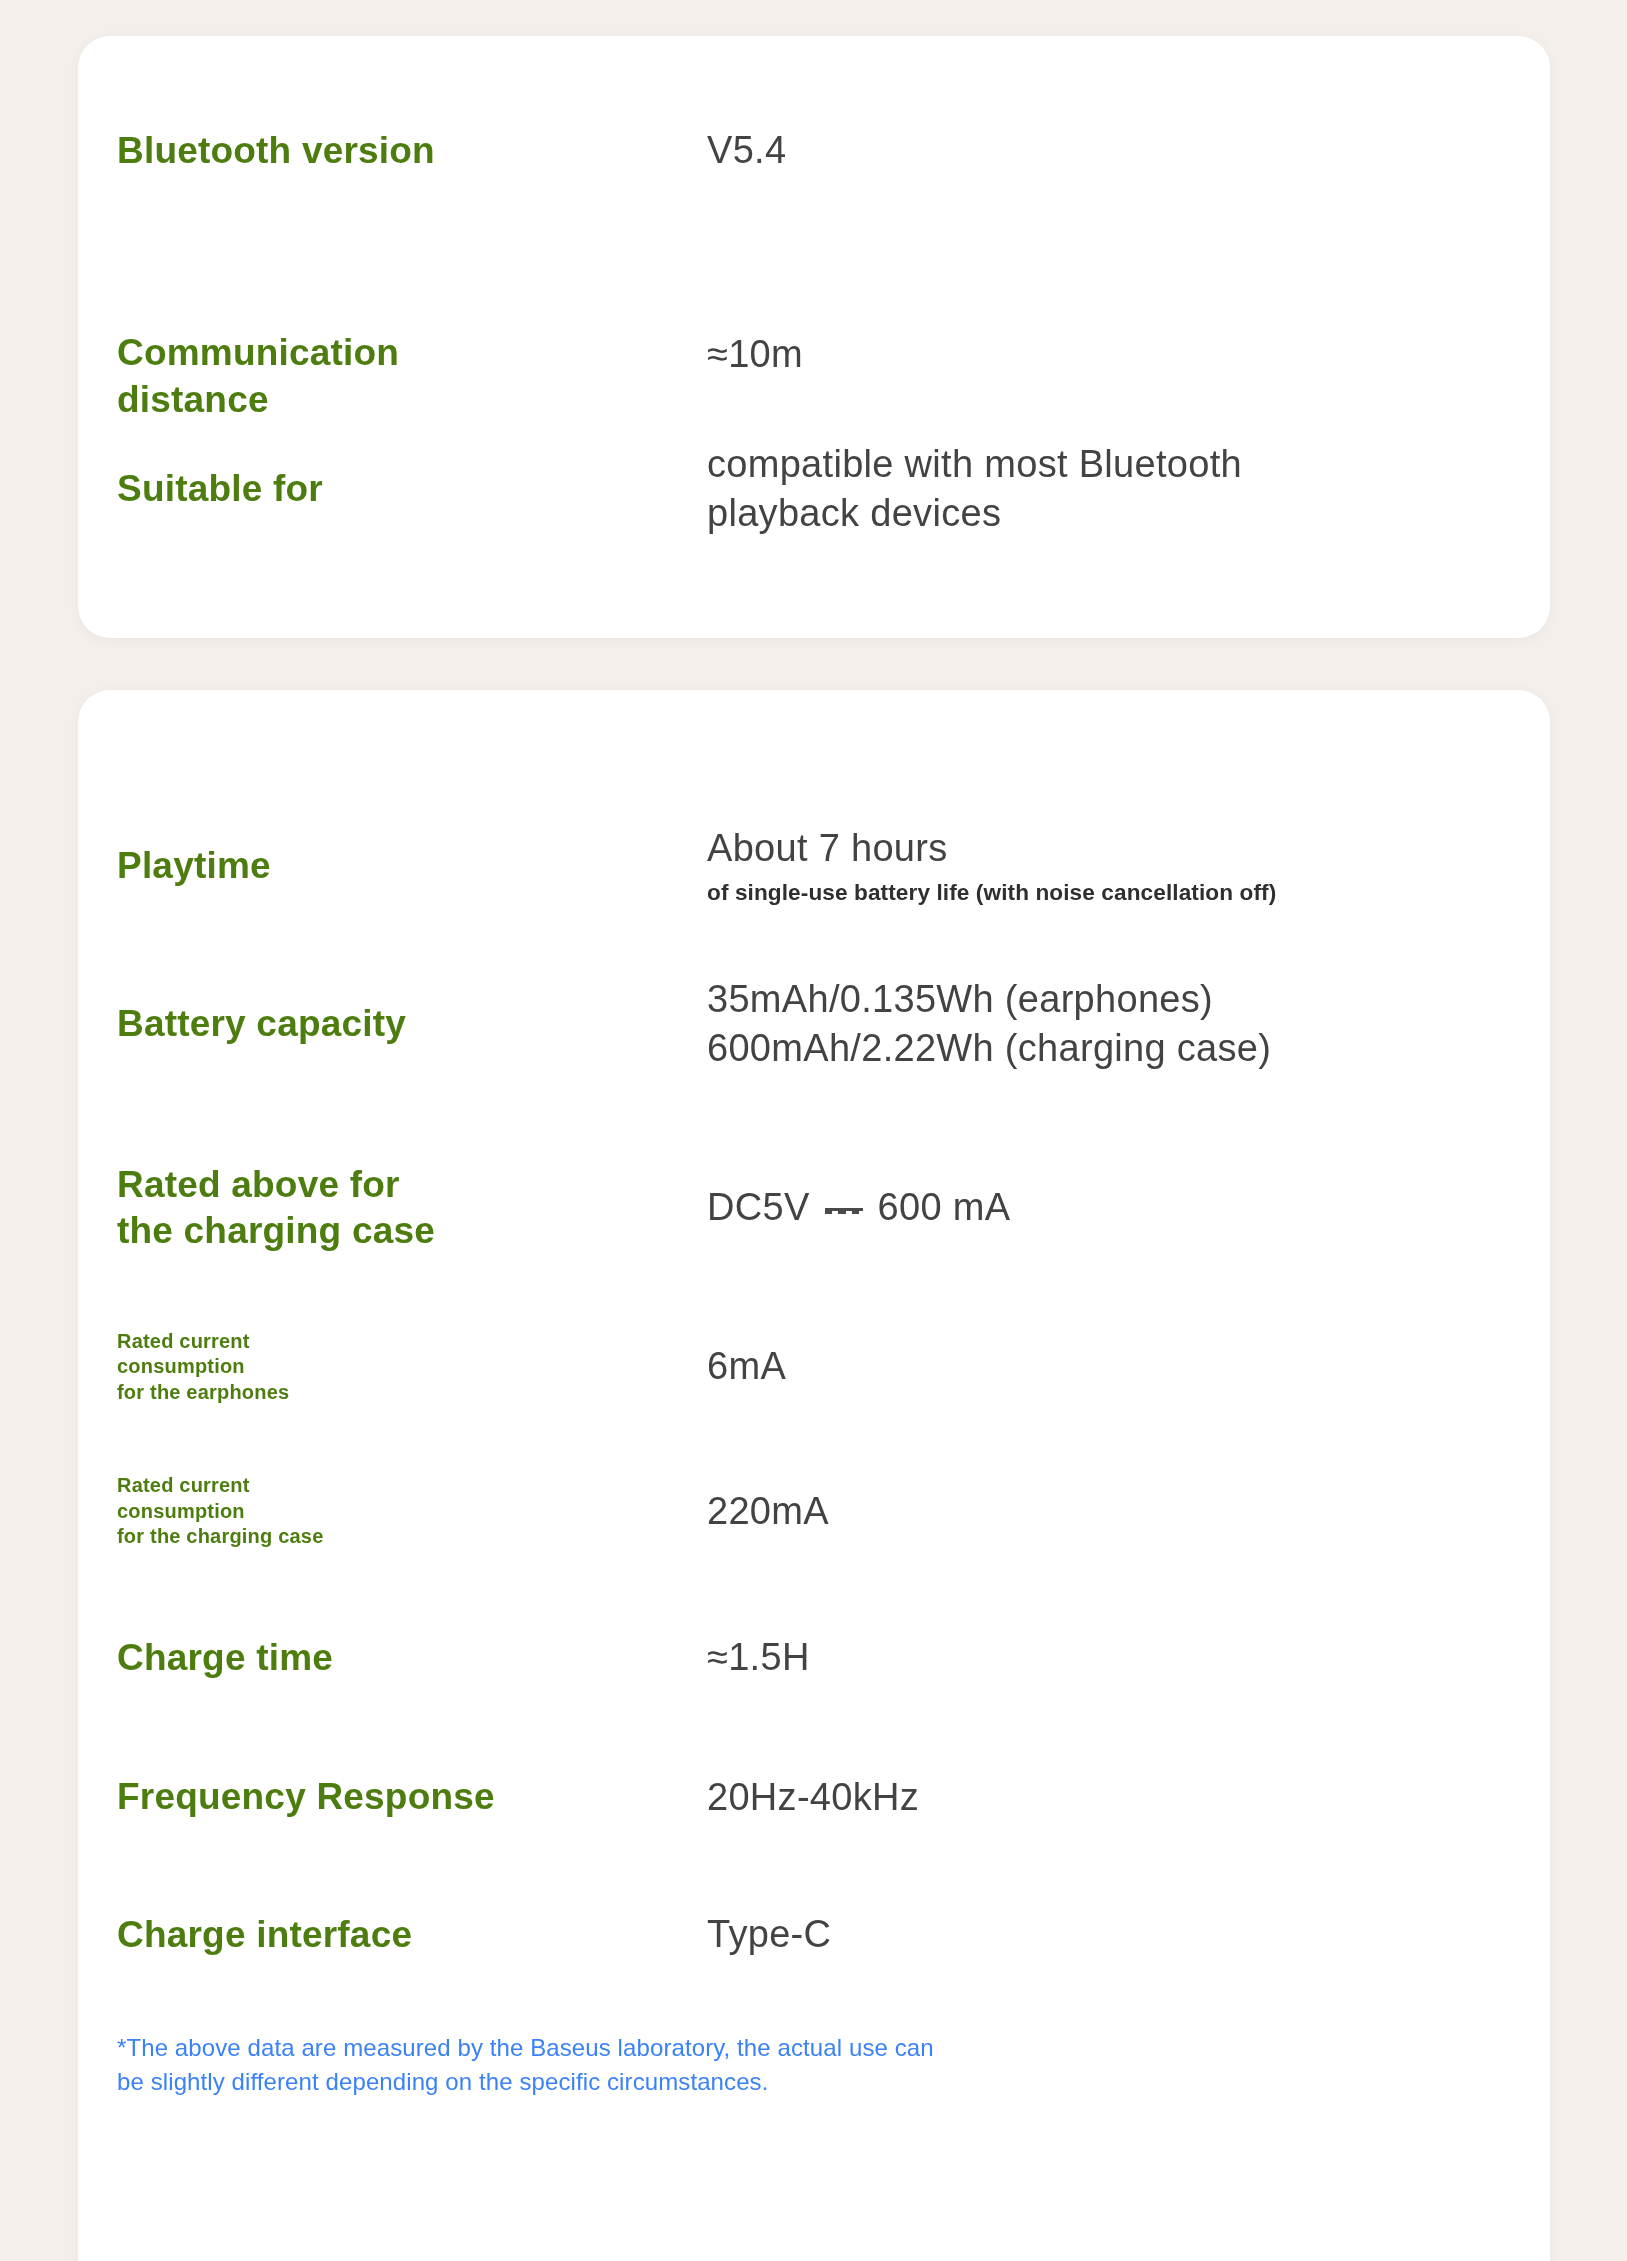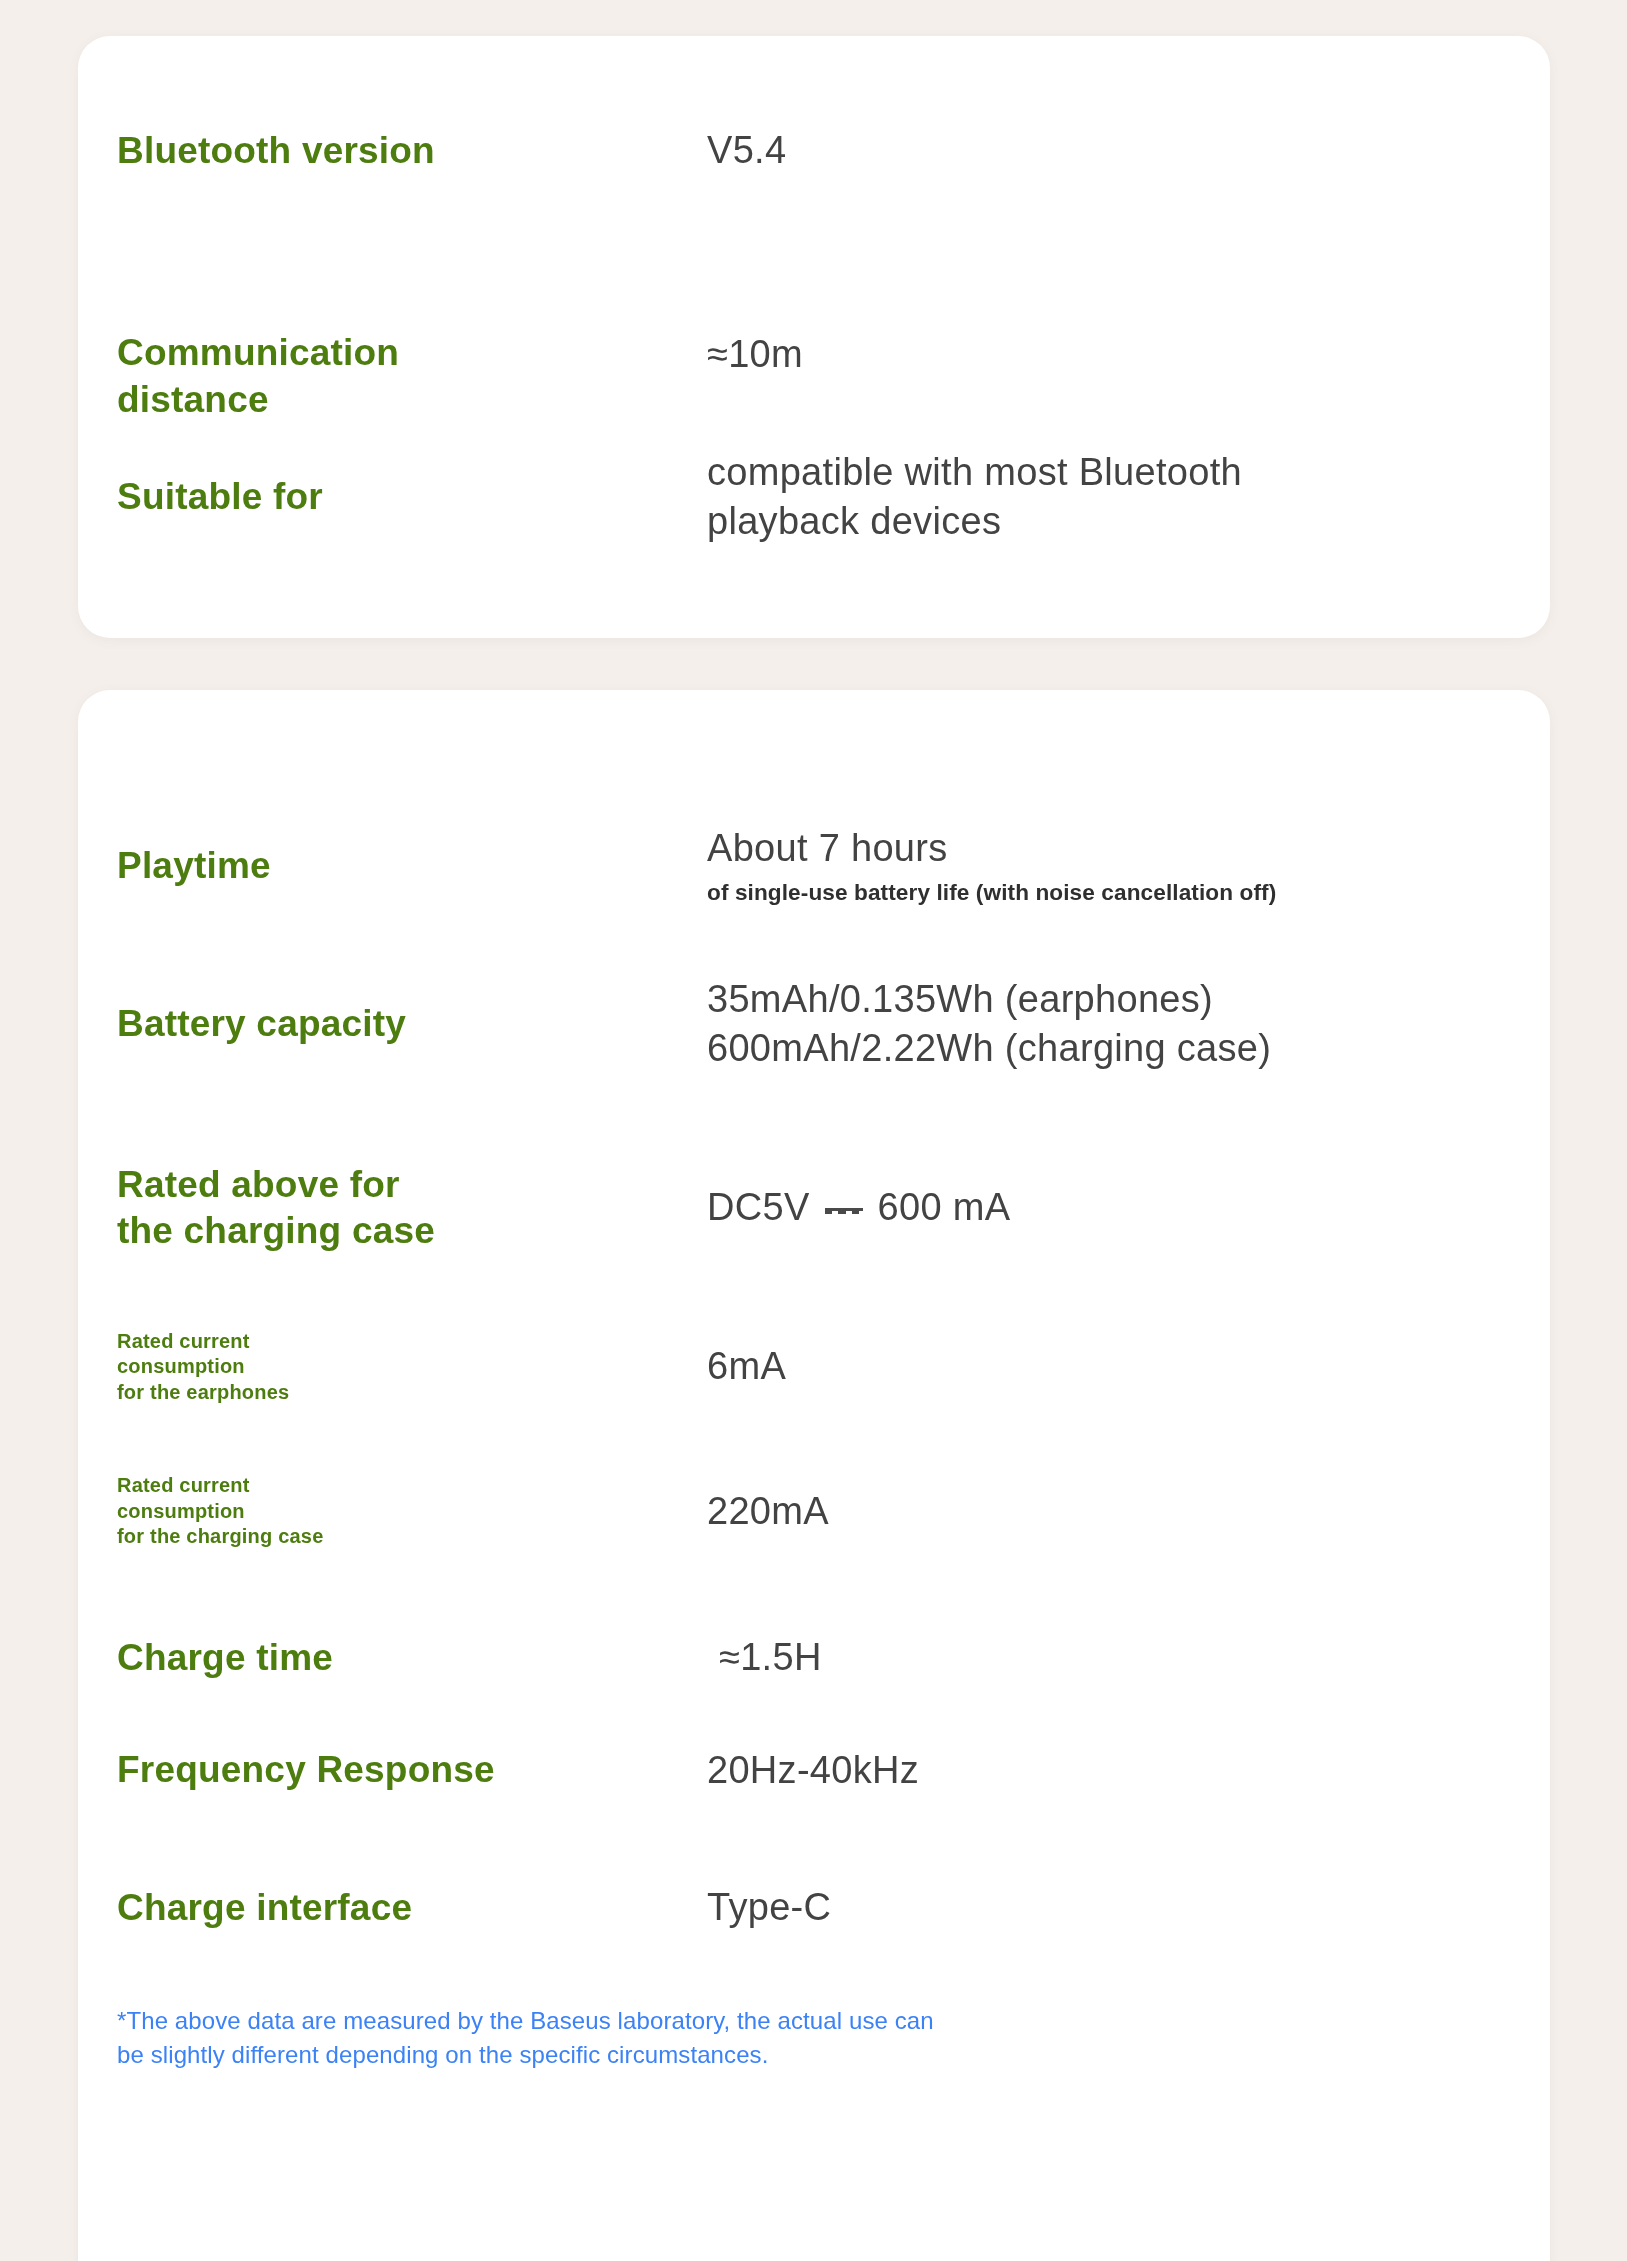--- a/index.html
+++ b/index.html
@@ -71,29 +71,29 @@
     margin-top: 6.7px;
   }
   .dc-symbol i { display: block; height: 3.3px; }
   .dc-top { background: #4a4a4a; }
   .dc-bottom {
     background: repeating-linear-gradient(90deg, #4a4a4a 0 7.5px, transparent 7.5px 13.4px);
   }
 
   
   .c1r1 { margin-bottom: 155px; }
-  .c1r2 { margin-bottom: 25px; }
+  .c1r2 { margin-bottom: 17px; }
 
   
   .c2r1 { margin-bottom: 67px; }
   .c2r2 { margin-bottom: 88px; }
   .c2r3 { margin-bottom: 75px; }
   .c2r4 { margin-bottom: 68px; }
   .c2r5 { margin-bottom: 84px; }
-  .c2r6 { margin-bottom: 63px; gap: 12px; }
+  .c2r6 { margin-bottom: 90px; }
   .c2r7 { margin-bottom: 88px; }
   .c2r8 { margin-bottom: 71px; }
 
   .footnote {
     font-size: 24px;
     color: #3b82f6;
     line-height: 1.45;
     letter-spacing: 0.1px;
   }
   .footnote span { display: block; }

